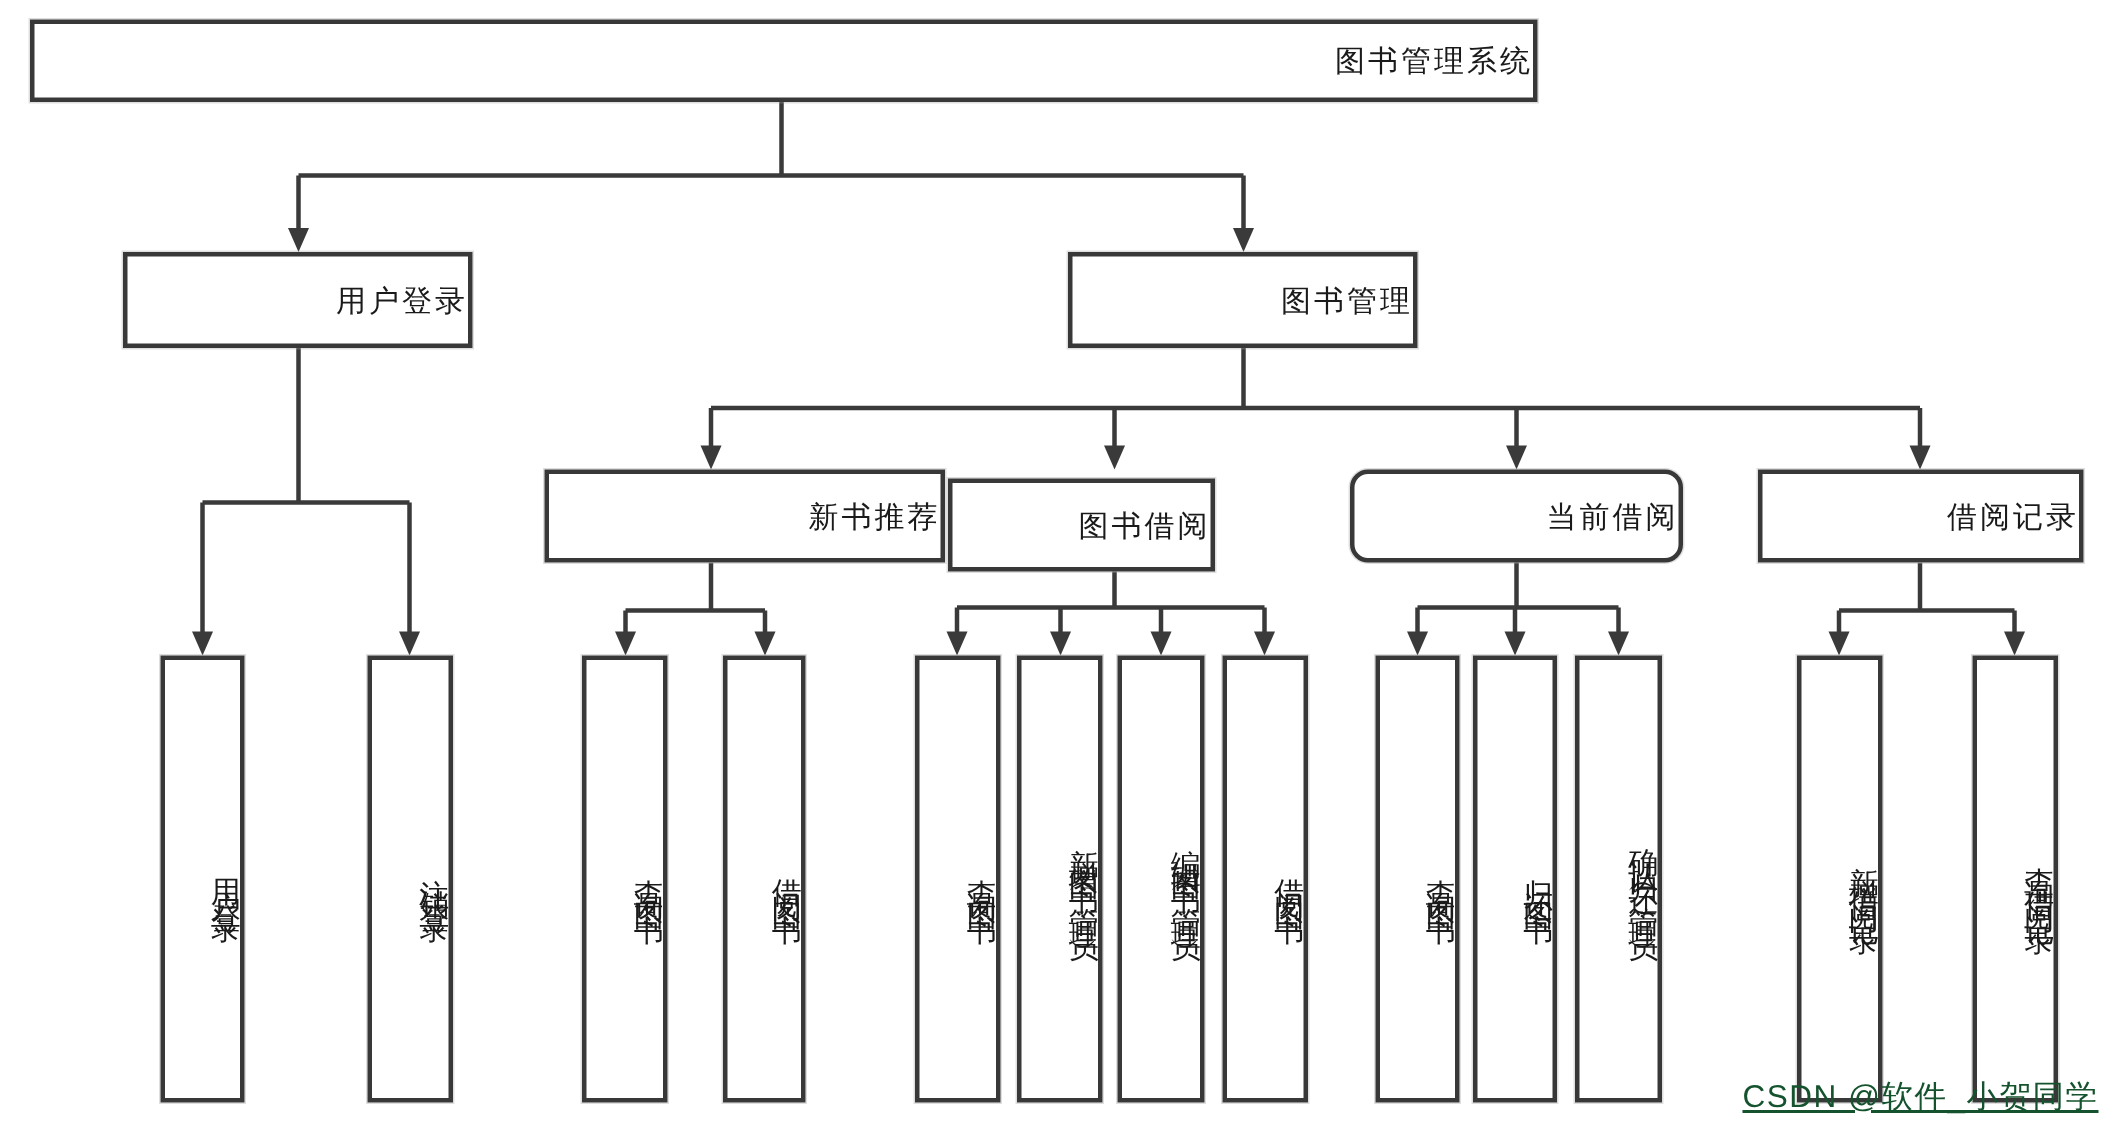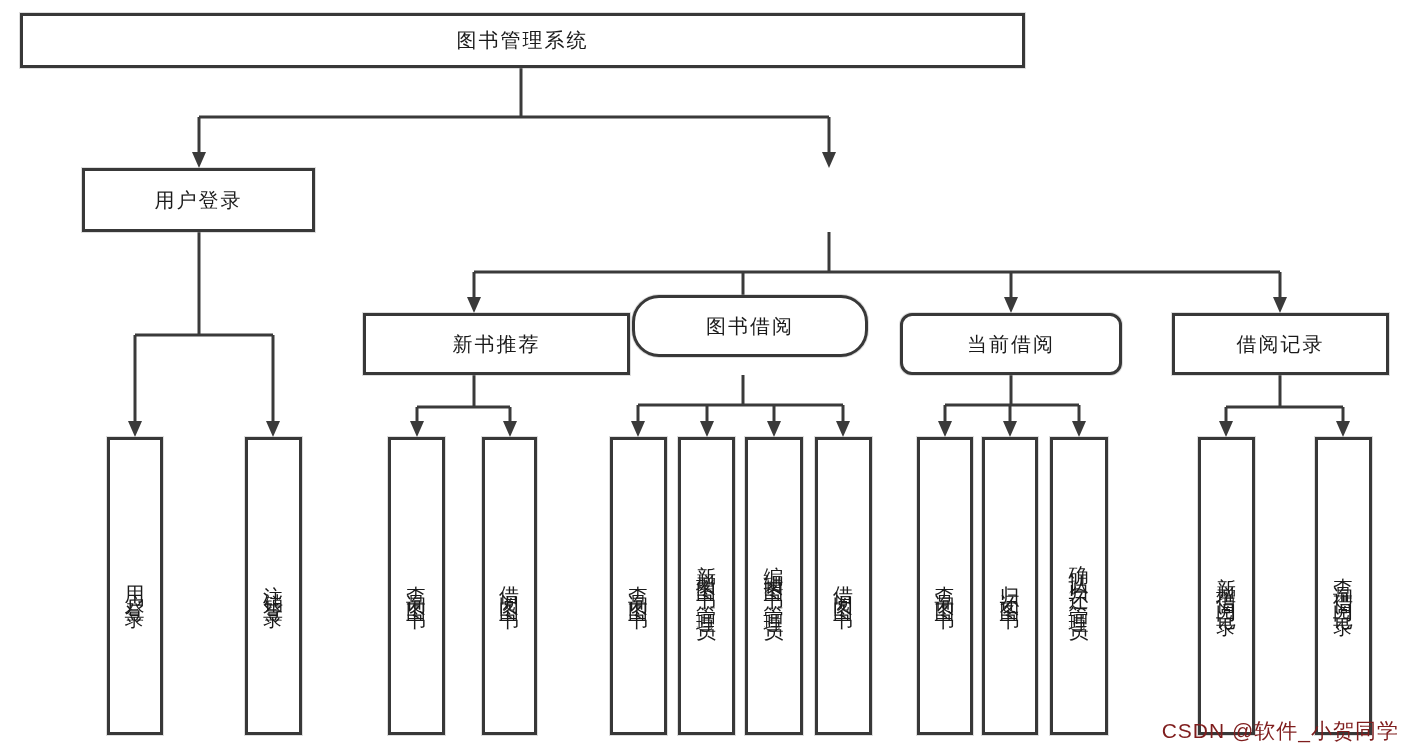--- a/index.html
+++ b/index.html
@@ -28,21 +28,21 @@
   .connectors polygon {
     fill: #3a3a3a;
   }
   .node {
     position: absolute;
     background: #ffffff;
     border: 3px solid #383838;
     box-shadow: 0 0 0 1px rgba(160,160,160,0.35);
     display: flex;
     align-items: center;
-    justify-content: center;
+    justify-content: flex-end;
     z-index: 2;
   }
   .node .hlabel {
     font-size: 20px;
     letter-spacing: 2px;
     white-space: nowrap;
     color: #1a1a1a;
   }
   .node .vlabel {
     writing-mode: vertical-rl;
@@ -52,23 +52,24 @@
     line-height: 1;
     color: #1a1a1a;
     white-space: nowrap;
   }
   .watermark {
     position: absolute;
     right: 6px;
     bottom: 2px;
     font-size: 21px;
     letter-spacing: 1px;
-    color: #7f1d1d;
+    color: #14532d;
     z-index: 3;
     white-space: nowrap;
+    text-decoration: underline;
   }
 </style>
 </head>
 <body>
 
 <div class="canvas">
 
   <svg class="connectors" viewBox="0 0 1405 747" xmlns="http://www.w3.org/2000/svg">
 
     <g>
@@ -145,25 +146,28 @@
     </g>
   </svg>
 
   <div class="node" style="left:20px; top:13px; width:1005px; height:55px;">
     <span class="hlabel">图书管理系统</span>
   </div>
 
   <div class="node" style="left:82px; top:168px; width:233px; height:64px;">
     <span class="hlabel">用户登录</span>
   </div>
+  <div class="node" style="left:712px; top:168px; width:233px; height:64px;">
+    <span class="hlabel">图书管理</span>
+  </div>
 
   <div class="node" style="left:363px; top:313px; width:267px; height:62px;">
     <span class="hlabel">新书推荐</span>
   </div>
-  <div class="node" style="left:632px; top:295px; width:236px; height:62px;border-radius:27px;">
+  <div class="node" style="left:632px; top:319px; width:178px; height:62px;">
     <span class="hlabel">图书借阅</span>
   </div>
   <div class="node" style="left:900px; top:313px; width:222px; height:62px;border-radius:12px;">
     <span class="hlabel">当前借阅</span>
   </div>
   <div class="node" style="left:1172px; top:313px; width:217px; height:62px;">
     <span class="hlabel">借阅记录</span>
   </div>
 
   <div class="node" style="left:107px; top:437px; width:56px; height:298px;">

